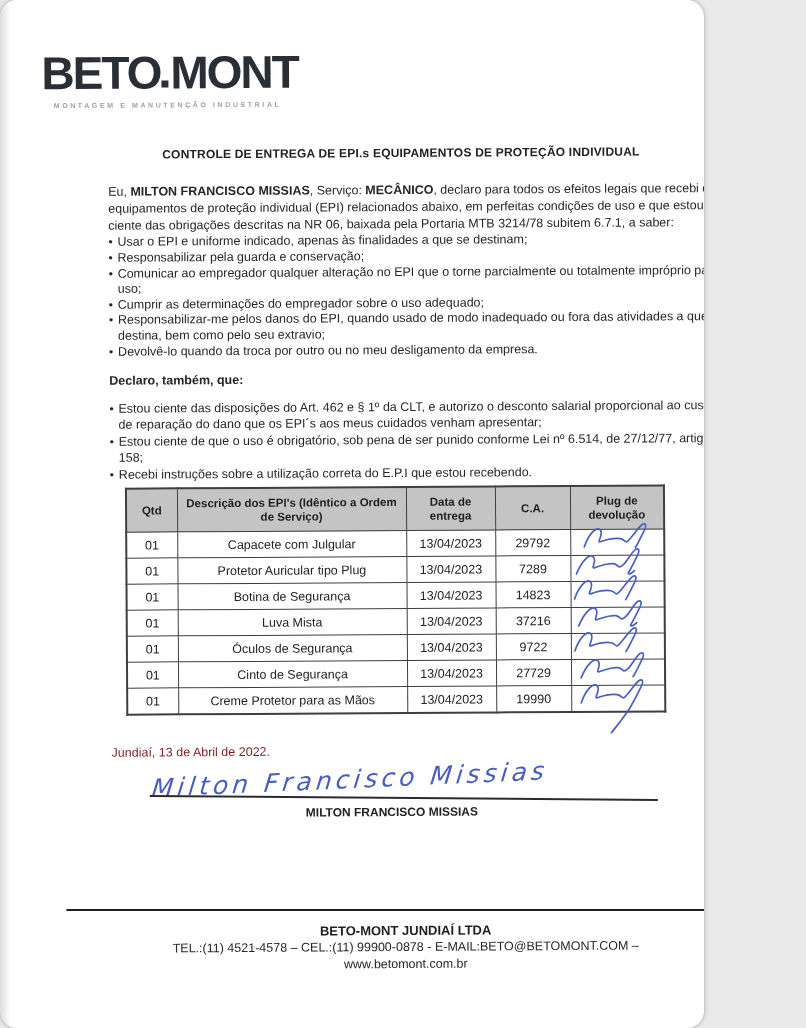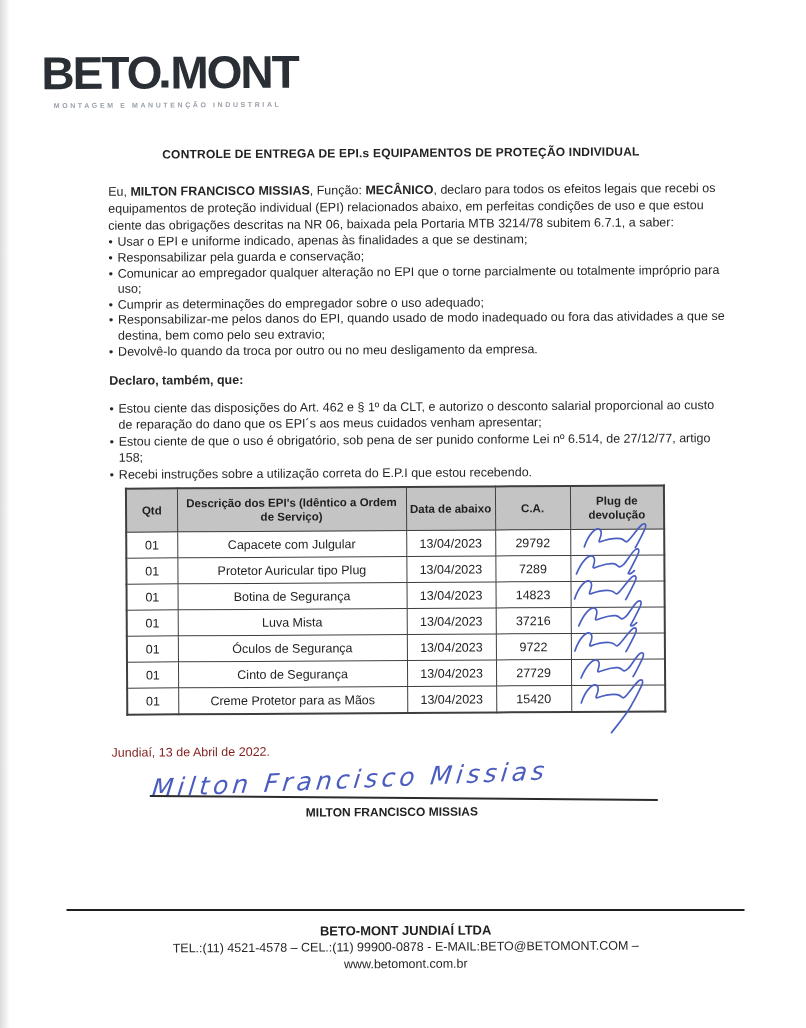--- a/index.html
+++ b/index.html
@@ -1,19 +1,20 @@
 <!DOCTYPE html>
 <html><head>
 <meta charset="utf-8">
 <style>
   html,body{margin:0;padding:0;background:#e9e9e9;}
   .page{
-    position:relative;width:806px;height:1028px;background:#ffffff;
+    position:relative;width:704px;height:1028px;background:#ffffff;
     font-family:"Liberation Sans",sans-serif;color:#2d2d2d;overflow:hidden;
     box-shadow:0 0 4px rgba(0,0,0,.3);
+    border-radius:17px;
   }
   .page::before{
     content:"";position:absolute;left:0;top:0;width:10px;height:100%;
     background:linear-gradient(to right,rgba(0,0,0,.14),rgba(0,0,0,0));z-index:5;
   }
   .tilt{position:absolute;left:0;top:0;width:806px;height:1028px;transform:rotate(-0.35deg);transform-origin:400px 500px;}
 
   
   .logo-block{position:absolute;left:44px;top:48px;width:252px;}
   .logo-text{font-weight:bold;font-size:46px;letter-spacing:-2px;color:#2a2e35;line-height:1;white-space:nowrap;}
@@ -66,21 +67,21 @@
   <div class="tilt">
 
     <header class="logo-block">
       <div class="logo-text"><span>BETO</span><span class="logo-dot"></span><span>MONT</span></div>
       <div class="logo-tagline">MONTAGEM E MANUTENÇÃO INDUSTRIAL</div>
     </header>
 
     <div class="doc-title">CONTROLE DE ENTREGA DE EPI.s EQUIPAMENTOS DE PROTEÇÃO INDIVIDUAL</div>
 
     <div class="body-col">
-      <p class="intro"><span>Eu, </span><b>MILTON FRANCISCO MISSIAS</b><span>, Função: </span><b>MECÂNICO</b><span>, declaro para todos os efeitos legais que recebi os equipamentos de proteção individual (EPI) relacionados abaixo, em perfeitas condições de uso e que estou ciente das obrigações descritas na NR 06, baixada pela Portaria MTB 3214/78 subitem 6.7.1, a saber:</span></p>
+      <p class="intro"><span>Eu, </span><b>MILTON FRANCISCO MISSIAS</b><span>, Serviço: </span><b>MECÂNICO</b><span>, declaro para todos os efeitos legais que recebi os equipamentos de proteção individual (EPI) relacionados abaixo, em perfeitas condições de uso e que estou ciente das obrigações descritas na NR 06, baixada pela Portaria MTB 3214/78 subitem 6.7.1, a saber:</span></p>
 
       <ul class="doc-list">
         <li>Usar o EPI e uniforme indicado, apenas às finalidades a que se destinam;</li>
         <li>Responsabilizar pela guarda e conservação;</li>
         <li>Comunicar ao empregador qualquer alteração no EPI que o torne parcialmente ou totalmente impróprio para uso;</li>
         <li>Cumprir as determinações do empregador sobre o uso adequado;</li>
         <li>Responsabilizar-me pelos danos do EPI, quando usado de modo inadequado ou fora das atividades a que se destina, bem como pelo seu extravio;</li>
         <li>Devolvê-lo quando da troca por outro ou no meu desligamento da empresa.</li>
       </ul>
 
@@ -98,21 +99,21 @@
           <col style="width:51px">
           <col style="width:229px">
           <col style="width:89px">
           <col style="width:75px">
           <col style="width:94px">
         </colgroup>
       <thead>
         <tr>
           <th>Qtd</th>
           <th>Descrição dos EPI's (Idêntico a Ordem de Serviço)</th>
-          <th>Data de abaixo</th>
+          <th>Data de entrega</th>
           <th>C.A.</th>
           <th>Plug de devolução</th>
         </tr>
       </thead>
       <tbody>
         <tr>
           <td>01</td>
           <td>Capacete com Julgular</td>
           <td>13/04/2023</td>
           <td>29792</td>
@@ -150,21 +151,21 @@
           <td>01</td>
           <td>Cinto de Segurança</td>
           <td>13/04/2023</td>
           <td>27729</td>
           <td></td>
         </tr>
         <tr>
           <td>01</td>
           <td>Creme Protetor para as Mãos</td>
           <td>13/04/2023</td>
-          <td>15420</td>
+          <td>19990</td>
           <td></td>
         </tr>
       </tbody>
     </table>
 
     <svg class="scribbles" width="130" height="235" viewBox="0 0 130 235">
       <g fill="none" stroke="#4a5fc1" stroke-width="1.7" stroke-linecap="round" stroke-linejoin="round">
         <path transform="translate(16,8)" d="M6 26C10 14 18 5 22 9C26 13 18 22 22 21C28 19 36 17 42 18C48 19 46 24 51 19C55 15 60 7 64 4C67 2 69 4 66 10C62 18 59 24 57 27"></path>
         <path transform="translate(8,34)" d="M6 27C11 15 19 6 23 10C27 14 20 22 24 21C31 19 36 16 43 17C49 18 47 23 53 18C57 14 61 6 65 3C68 1 70 3 67 9C63 17 60 23 58 26C57 28 60 28 64 24"></path>
         <path transform="translate(6,60)" d="M6 26C10 14 18 5 22 9C26 13 18 22 22 21C28 19 36 17 42 18C48 19 46 24 51 19C55 15 60 7 64 4C67 2 69 4 66 10C62 18 59 24 57 27"></path>

